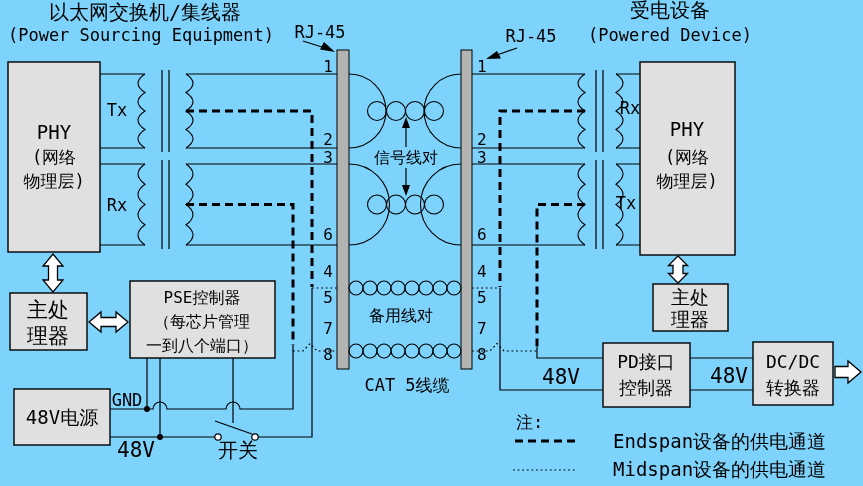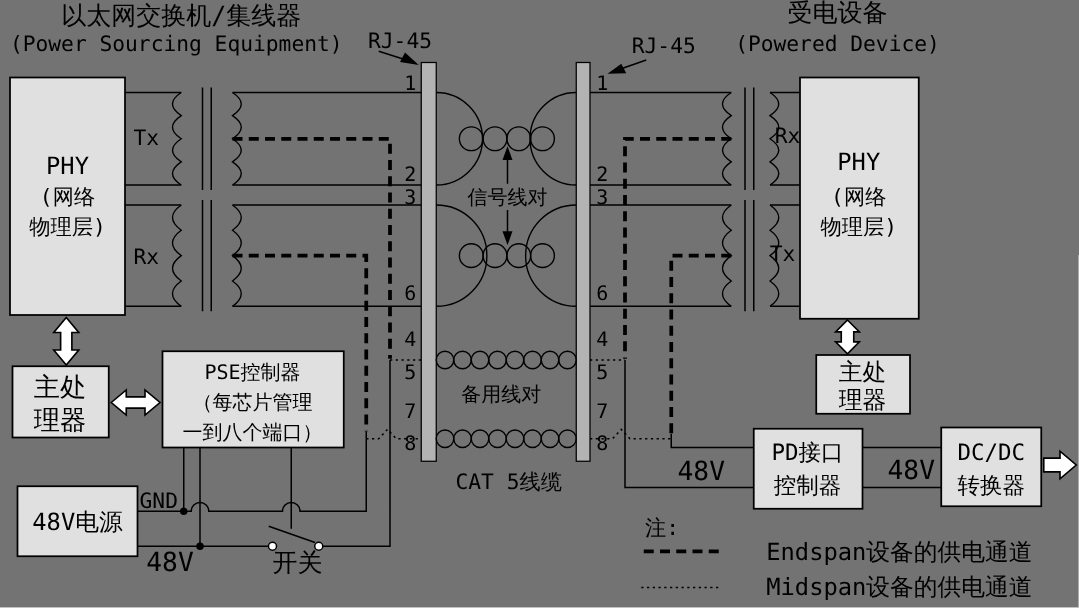--- a/index.html
+++ b/index.html
@@ -1,16 +1,16 @@
 <!DOCTYPE html>
 <html><head>
 <meta charset="utf-8">
 <style>
   html,body{margin:0;padding:0;background:#fff;}
-  .stage{width:863px;height:486px;position:relative;background:#737373;}
+  .stage{width:863px;height:486px;position:relative;background:#7dd3fc;}
   svg text{font-family:"DejaVu Sans Mono","DejaVu Sans",sans-serif;fill:#000;}
   .w{stroke:#000;stroke-width:1.2;fill:none;}
   .dash{stroke:#000;stroke-width:3;fill:none;stroke-dasharray:8 5;}
   .dot{stroke:#000;stroke-width:1.2;fill:none;stroke-dasharray:1.8 2.8;}
   .box{fill:#e0e0e0;stroke:#000;stroke-width:1.4;}
   .bar{fill:#b3b3b3;stroke:#000;stroke-width:1;}
   .coil{stroke:#000;stroke-width:1.1;fill:none;}
   .hollow{fill:#fff;stroke:#000;stroke-width:1.3;stroke-linejoin:miter;}
   .dotj{fill:#000;stroke:none;}
   .contact{fill:#fff;stroke:#000;stroke-width:1.2;}

